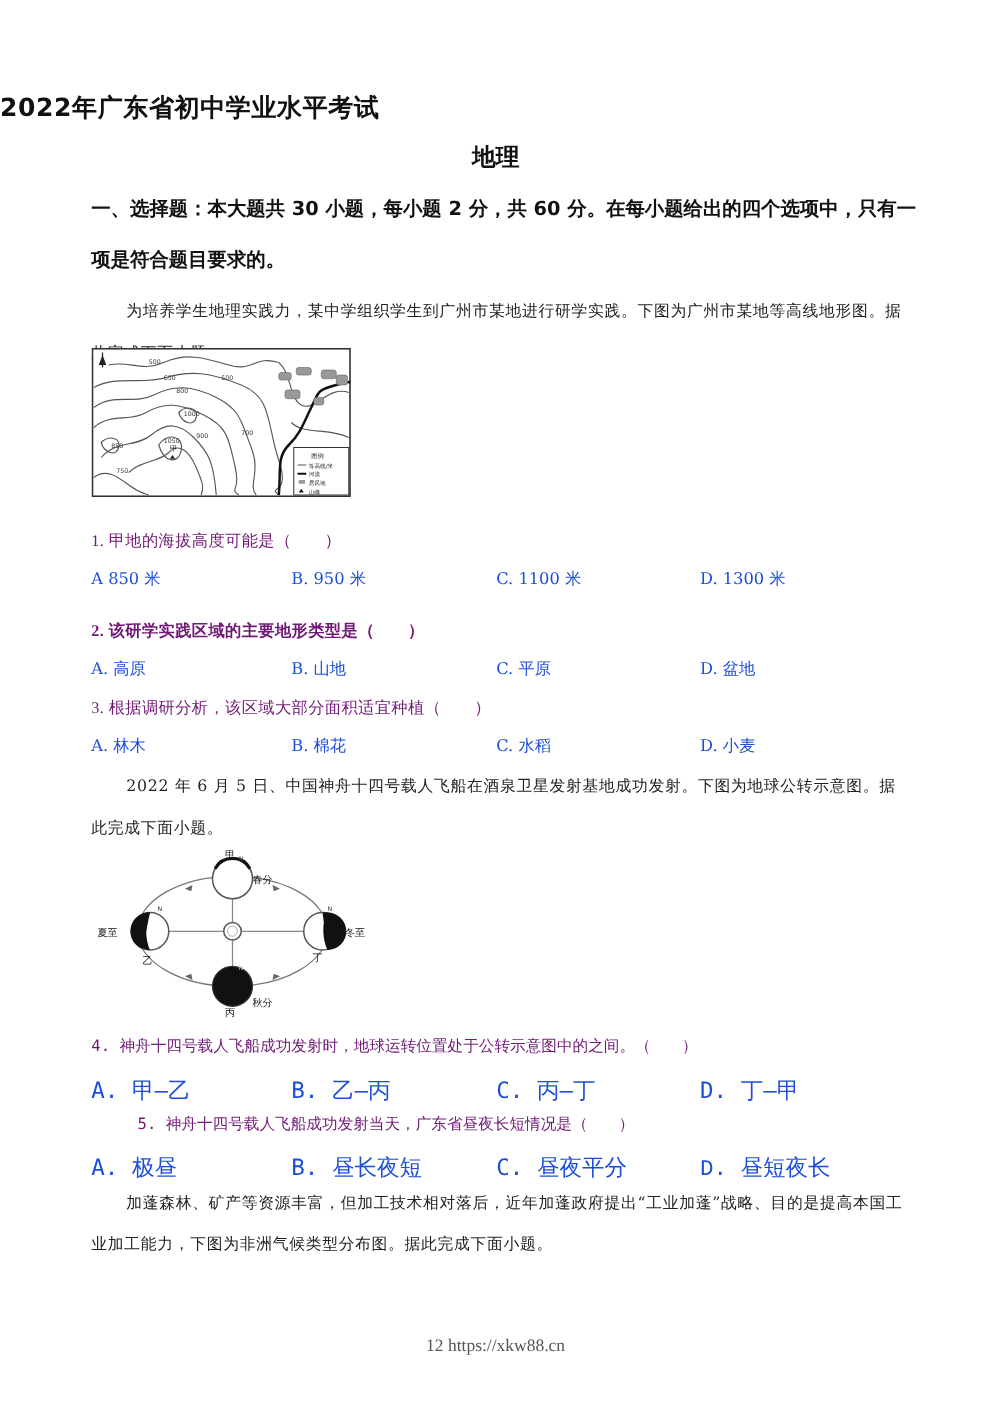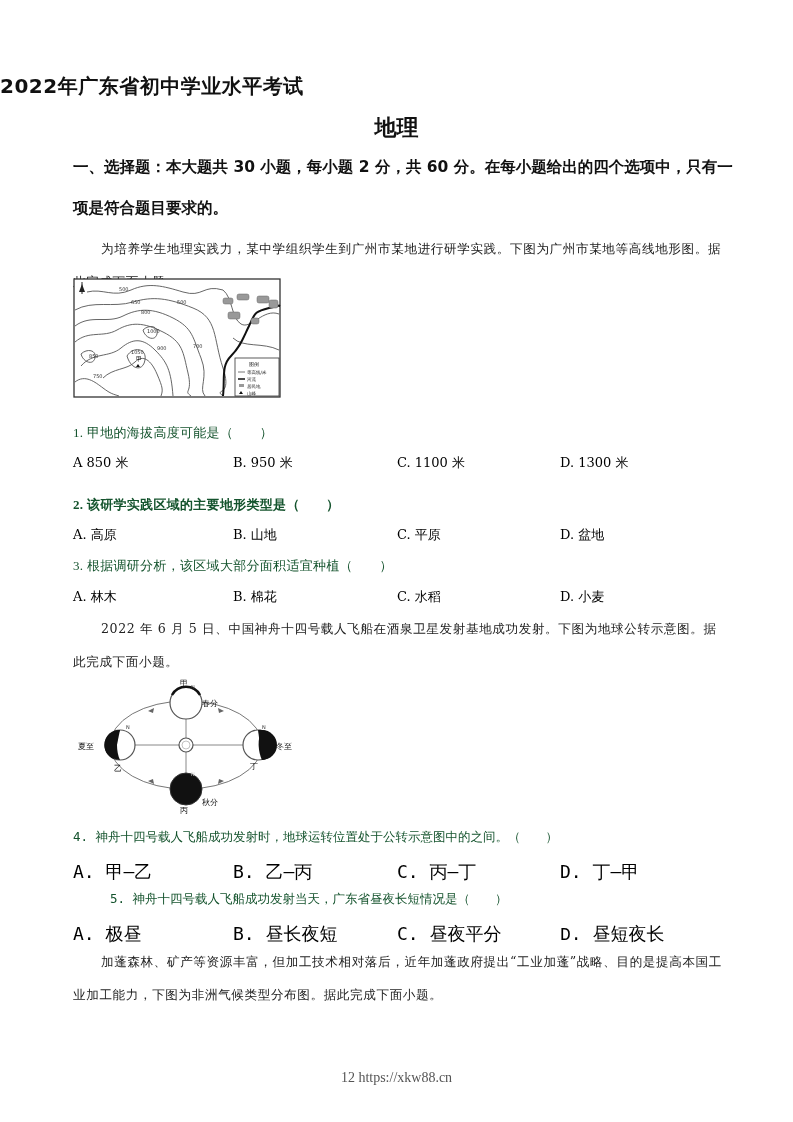--- a/index.html
+++ b/index.html
@@ -10,38 +10,38 @@
     }
     .abs { position: absolute; }
     .title {
       left: 0; width: 641px; top: 73px; 
       font-family: "DejaVu Sans", "Liberation Sans", sans-serif;
       font-weight: bold; font-size: 20px; letter-spacing: 0.5px;
     }
     .subject {
       left: 0; width: 793px; top: 113px; text-align: center;
       font-family: "DejaVu Sans", "Liberation Sans", sans-serif;
-      font-weight: bold; font-size: 22px;
+      font-weight: bold; font-size: 19px;
     }
     .section-head {
       left: 73px; width: 660px; top: 147px;
       font-family: "DejaVu Sans", "Liberation Sans", sans-serif;
       font-weight: bold; font-size: 15.5px; line-height: 41px;
     }
     .para {
       left: 73px; width: 650px; font-size: 12.6px; line-height: 33px;
       text-indent: 28px; letter-spacing: 0.6px; color: #222;
     }
     .q {
-      left: 73px; width: 660px; font-size: 13px; color: #14532d;
+      left: 73px; width: 660px; font-size: 13px; color: #701a75;
       font-family: "Liberation Serif", "DejaVu Serif", serif;
       letter-spacing: 0.3px;
     }
     .q.mono { font-family: "DejaVu Sans Mono", "Liberation Mono", monospace; font-size: 12.5px; letter-spacing: 0; }
-    .opt { position: absolute; font-size: 13px; color: #000000; white-space: nowrap; text-align: right; }
+    .opt { position: absolute; font-size: 13px; color: #1d4ed8; white-space: nowrap; text-align: right; }
     .opt.mono { font-family: "DejaVu Sans Mono", "Liberation Mono", monospace; font-size: 18px; }
     .footer {
       left: 0; width: 793px; top: 1070px; text-align: center;
       font-family: Liberation Serif, serif;
       font-size: 14px; color: #555;
     }
     svg text { font-family: "DejaVu Sans", "Liberation Sans", sans-serif; }
   </style>
 </head>
 <body>

